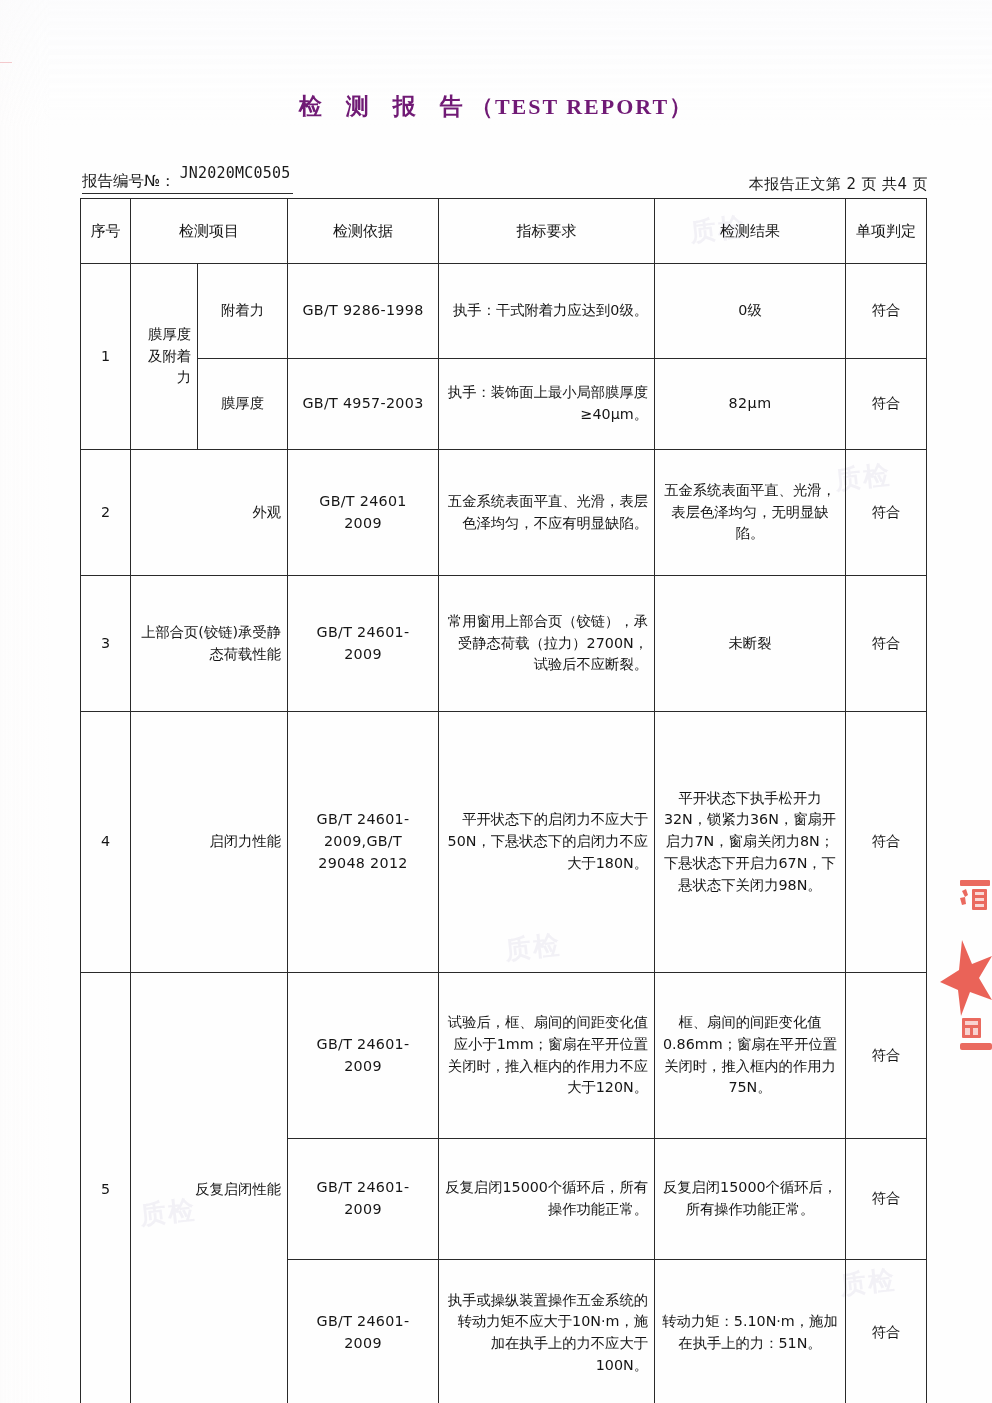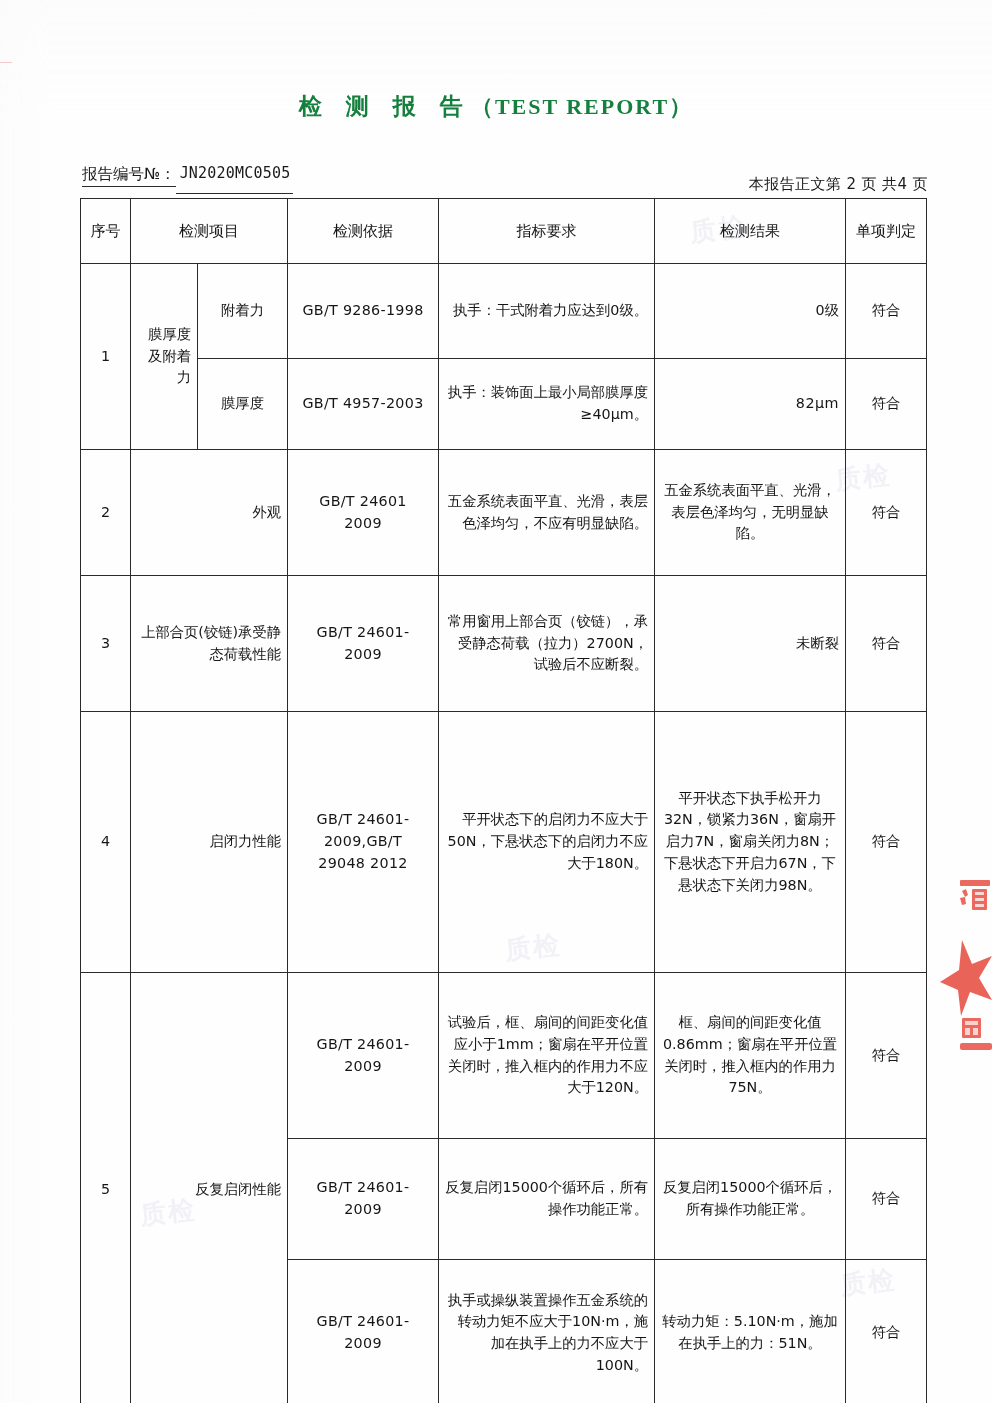--- a/index.html
+++ b/index.html
@@ -51,21 +51,21 @@
     font-size: 25.5px;
     letter-spacing: 0.2px;
     color: #141414;
     white-space: nowrap;
   }
   .hdr-sub {
     margin-top: 17px;
     font-family: "DejaVu Sans", sans-serif;
     font-weight: bold;
     font-size: 23px;
-    color: #15803d;
+    color: #701a75;
     white-space: nowrap;
   }
   .hdr-sub .sp { letter-spacing: 8px; }
   .hdr-sub .en {
     font-family: "Liberation Serif", serif;
     letter-spacing: 2px;
     font-size: 22px;
   }
 
   
@@ -76,21 +76,21 @@
     top: 172px;
     height: 22px;
     display: flex;
     align-items: flex-end;
     justify-content: space-between;
     font-family: "DejaVu Sans", sans-serif;
     font-size: 15.5px;
     color: #1a1a1a;
     white-space: nowrap;
   }
-  .meta-left { display: flex; align-items: flex-start; }
+  .meta-left { display: flex; align-items: flex-end; }
   .meta-no {
     border-bottom: 1.4px solid #2b2b2b;
     padding: 0 3px 11px 4px;
     font-family: "DejaVu Sans Mono", monospace;
     font-size: 15px;
     letter-spacing: .2px;
   }
   .meta-lbl { border-bottom: 1.4px solid #2b2b2b; padding-bottom: 1px; }
   .meta-right { font-size: 15px; letter-spacing: .4px; }
 
@@ -120,21 +120,21 @@
     text-align: center;
     height: 54px;
     font-size: 15px;
   }
   .c-no    { width: 50px;  text-align: center; margin-left: 44px; }
   .c-item  { width: 157px; text-align: right; }
   .c-sub   { width: 90px;  text-align: center; }
   .c-std   { width: 151px; text-align: center;
              font-family: "Liberation Serif", serif; font-size: 15px; letter-spacing: .3px; }
   .c-req   { width: 216px; text-align: right; }
-  .c-res   { width: 191px; text-align: right; }
+  .c-res   { width: 191px; text-align: center; }
   .c-jdg   { width: 81px;  text-align: center; }
 
   td.res-left { text-align: center; }
   td.tall-1 { height: 84px; }
   td.tall-2 { height: 80px; }
   td.tall-3 { height: 115px; }
   td.tall-4 { height: 125px; }
   td.tall-5 { height: 250px; }
   td.tall-6 { height: 155px; }
   td.tall-7 { height: 110px; }

